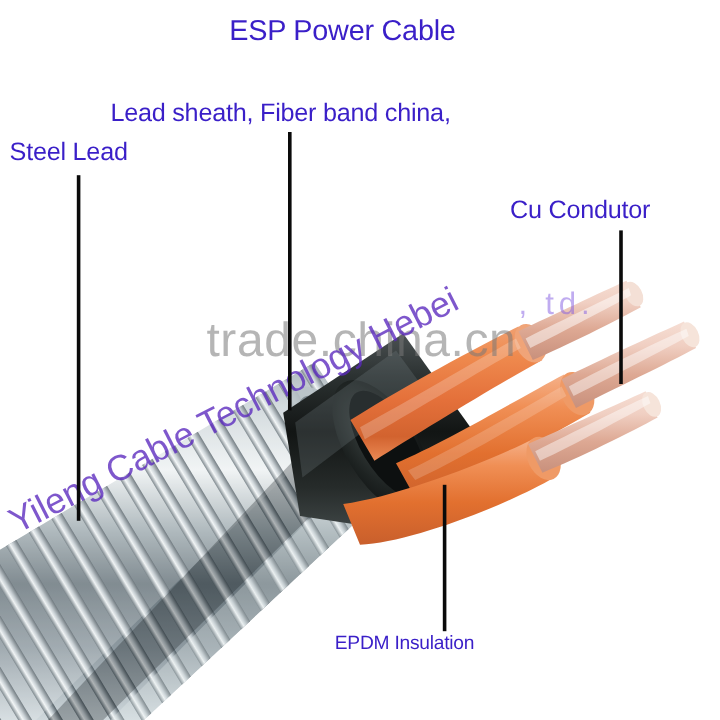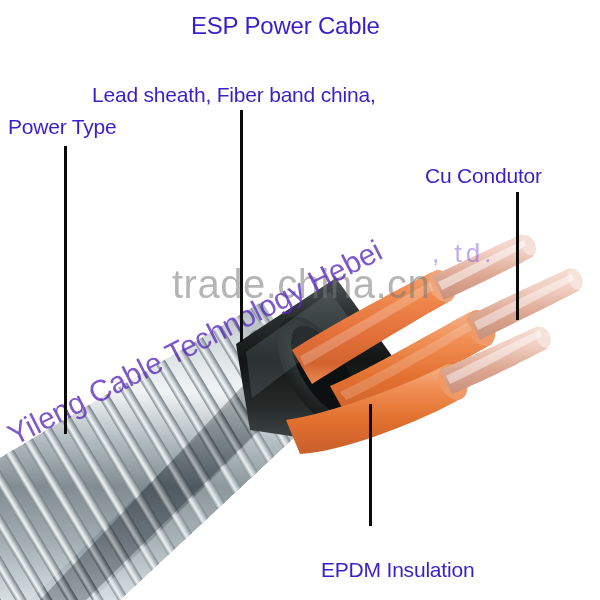--- a/index.html
+++ b/index.html
@@ -42,23 +42,22 @@
     font-size: 21px;
   }
   #lbl-cu {
     left: 425px;
     top: 164px;
     font-size: 21px;
     text-align: right;
   }
   #lbl-epdm {
     left: 279px;
-    top: 558px;
-    font-size: 21px;
-    margin-left: 42px;
+    top: 528px;
+    font-size: 16px;
   }
 
   
   .leader {
     position: absolute;
     width: 3px;
     background: #0a0a0a;
   }
   #leader-steel { left: 64px;  top: 146px; height: 288px; }
   #leader-lead  { left: 240px; top: 110px; height: 232px; }
@@ -300,17 +299,17 @@
   <div id="wm-company">Yileng Cable Technology Hebei</div>
   <div id="wm-ltd">, td.</div>
 
   <div class="leader" id="leader-steel"></div>
   <div class="leader" id="leader-lead"></div>
   <div class="leader" id="leader-cu"></div>
   <div class="leader" id="leader-epdm"></div>
 
   <div class="label" id="title">ESP Power Cable</div>
   <div class="label" id="lbl-lead">Lead sheath, Fiber band china,</div>
-  <div class="label" id="lbl-steel">Power Type</div>
+  <div class="label" id="lbl-steel">Steel Lead</div>
   <div class="label" id="lbl-cu">Cu Condutor</div>
   <div class="label" id="lbl-epdm">EPDM Insulation</div>
 
 </div>
 
 </body></html>

